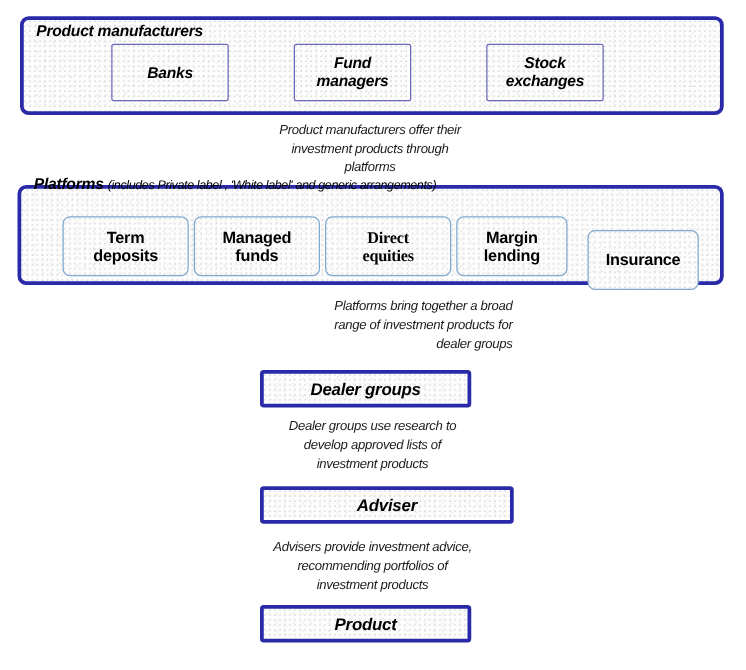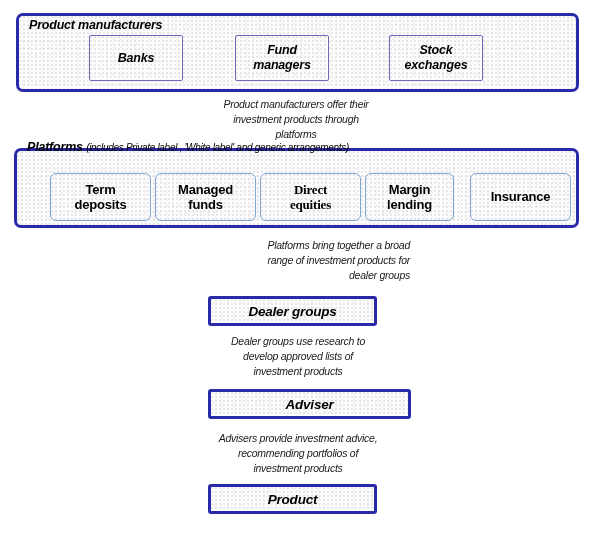--- a/index.html
+++ b/index.html
@@ -143,21 +143,21 @@
 funds</span>
 </div>
 <div class="child-box child-plat speckle" style="left:260px; top:173px; width:101px; height:48px;">
   <span style="white-space:pre-line;font-family:Liberation Serif, serif;">Direct
 equities</span>
 </div>
 <div class="child-box child-plat speckle" style="left:365px; top:173px; width:89px; height:48px;">
   <span style="white-space:pre-line;">Margin
 lending</span>
 </div>
-<div class="child-box child-plat speckle" style="left:470px; top:173px; width:101px; height:48px;">
+<div class="child-box child-plat speckle" style="left:470px; top:184px; width:89px; height:48px;">
   <span style="white-space:pre-line;">Insurance</span>
 </div>
 
 <div class="caption" style="left:186px; top:238px; width:224px;text-align:right;">Platforms bring together a broad
 range of investment products for
 dealer groups</div>
 
 <div class="role-box speckle" style="left:208px; top:296px; width:169px; height:30px;">
   <span>Dealer groups</span>
 </div>

